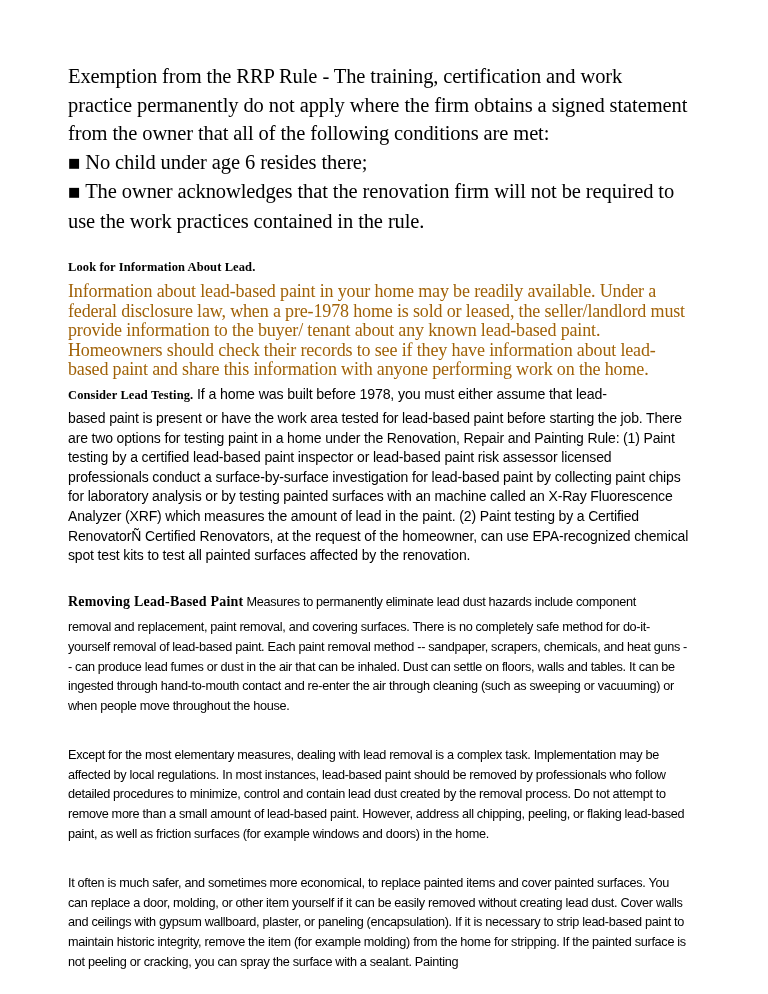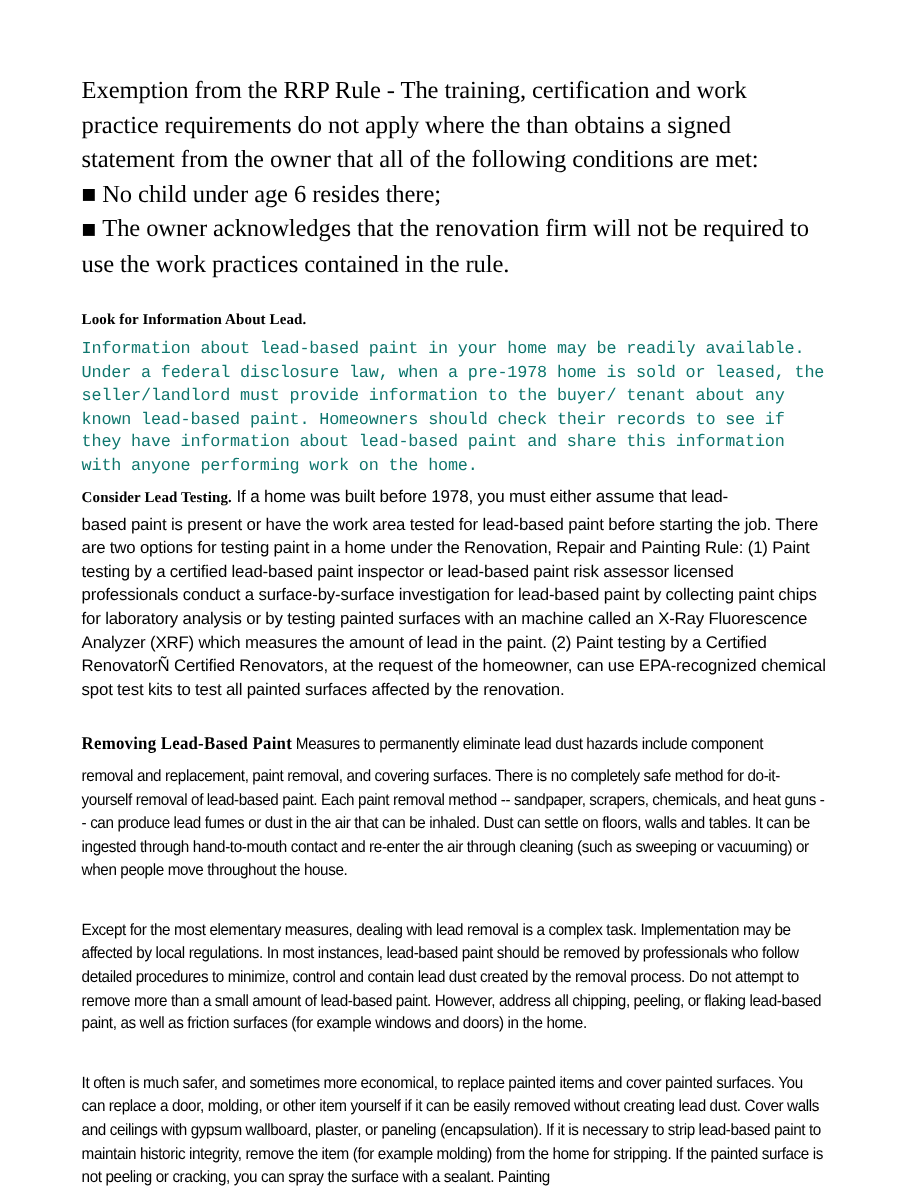--- a/index.html
+++ b/index.html
@@ -57,24 +57,24 @@
     font-family: "Liberation Serif", "DejaVu Serif", serif;
     font-weight: bold;
     font-size: 12.5px;
     color: #000000;
     letter-spacing: 0.1px;
   }
   .head-block {
     margin: 0 0 7px 0;
   }
   .body-sans {
-    font-family: Liberation Mono, monospace;
-    font-size: 14px;
+    font-family: Liberation Serif, serif;
+    font-size: 18px;
     line-height: 19.6px;
-    color: #0f766e;
+    color: #a16207;
     margin: 0;
     letter-spacing: -0.15px;
   }
 
   
   .sec-testing {
   }
   .testing-first-line {
     font-family: "Liberation Sans", "DejaVu Sans", sans-serif;
     font-size: 14.2px;
@@ -121,21 +121,21 @@
     margin-top: 30px;
   }
 </style>
 </head>
 <body>
 
 <div class="page">
   <div class="content">
 
     <div class="intro">
-      <p class="intro-para">Exemption from the RRP Rule - The training, certification and work practice requirements do not apply where the than obtains a signed statement from the owner that all of the following conditions are met:</p>
+      <p class="intro-para">Exemption from the RRP Rule - The training, certification and work practice permanently do not apply where the firm obtains a signed statement from the owner that all of the following conditions are met:</p>
 
       <ul class="bullet-list">
         <li class="bullet-item"><span class="bullet-mark">■</span><span>No child under age 6 resides there;</span></li>
         <li class="bullet-item"><span class="bullet-mark">■</span><span>The owner acknowledges that the renovation firm will not be required to use the work practices contained in the rule.</span></li>
       </ul>
     </div>
 
     <div class="sec-lead">
       <div class="head-block">
         <span class="run-head-serif">Look for Information About Lead.</span>

